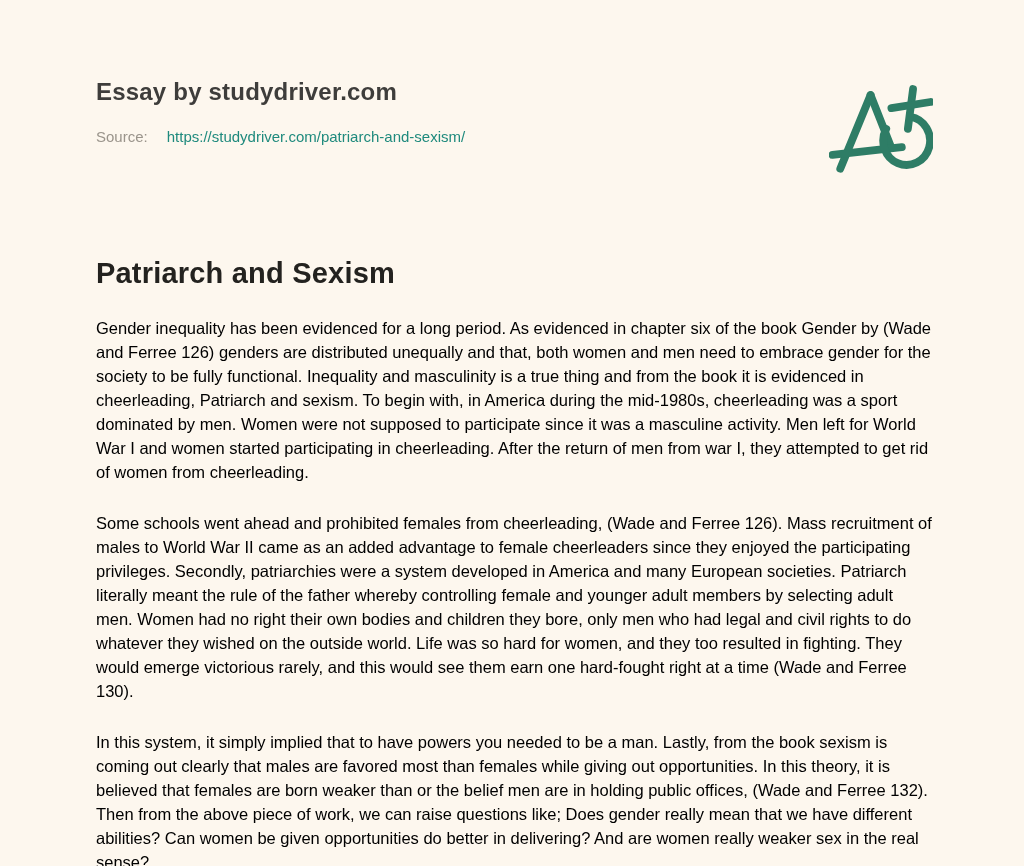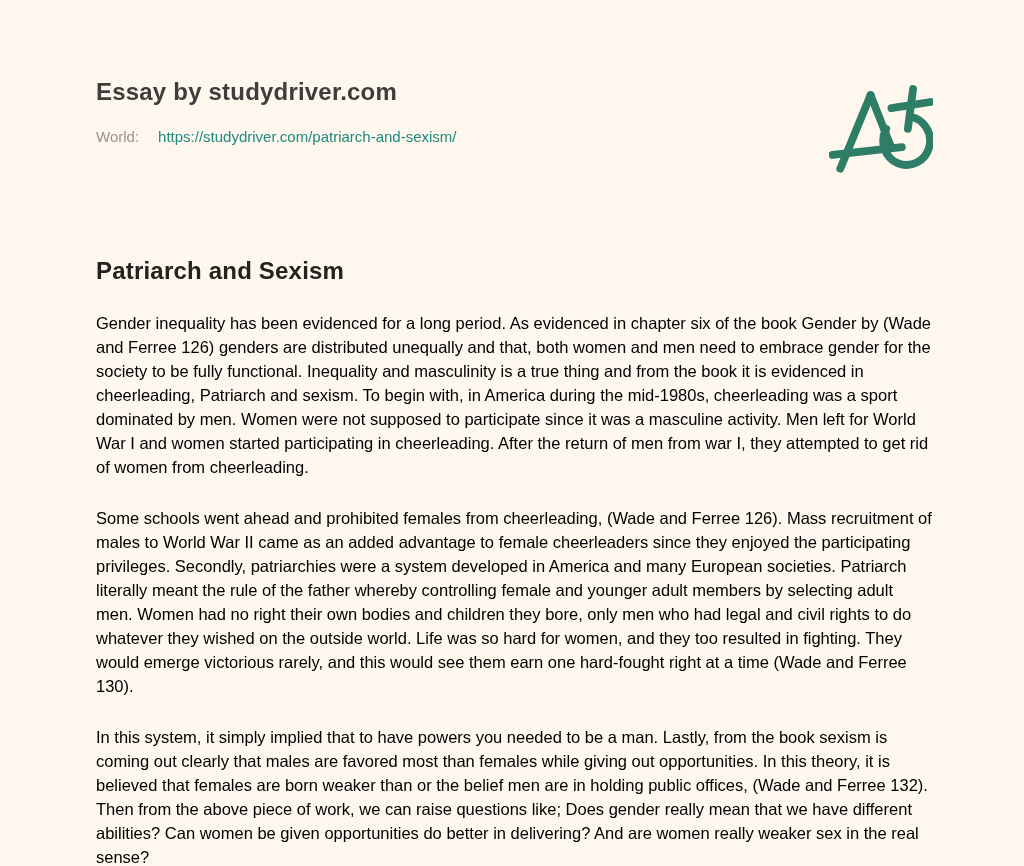--- a/index.html
+++ b/index.html
@@ -43,21 +43,21 @@
   }
   .logo {
     position: absolute;
     top: -4px;
     right: 0;
     width: 104px;
     height: 108px;
   }
   .article-title {
     margin: 112px 0 0 0;
-    font-size: 24px;
+    font-size: 29px;
     font-weight: 700;
     color: #23221f;
     letter-spacing: 0.2px;
   }
   .article-body {
     margin-top: 26px;
   }
   .article-body p {
     font-size: 16.5px;
     line-height: 24px;
@@ -68,21 +68,21 @@
 </style>
 </head>
 <body>
 
 <div class="page">
 
   <div class="header">
     <h1 class="header-title">Essay by studydriver.com</h1>
 
     <div class="source-line">
-      <span>World:</span><a class="source-link" href="#">https://studydriver.com/patriarch-and-sexism/</a>
+      <span>Source:</span><a class="source-link" href="#">https://studydriver.com/patriarch-and-sexism/</a>
     </div>
 
     <div class="logo">
       <svg width="104" height="108" viewBox="0 0 120 114" fill="none" xmlns="http://www.w3.org/2000/svg">
 
         <path d="M13 104 L48 19" stroke="#2e7d66" stroke-width="9" stroke-linecap="round"></path>
 
         <path d="M48 19 L72 80" stroke="#2e7d66" stroke-width="9" stroke-linecap="round"></path>
 
         <path d="M4 88 L84 79" stroke="#2e7d66" stroke-width="9" stroke-linecap="round"></path>

